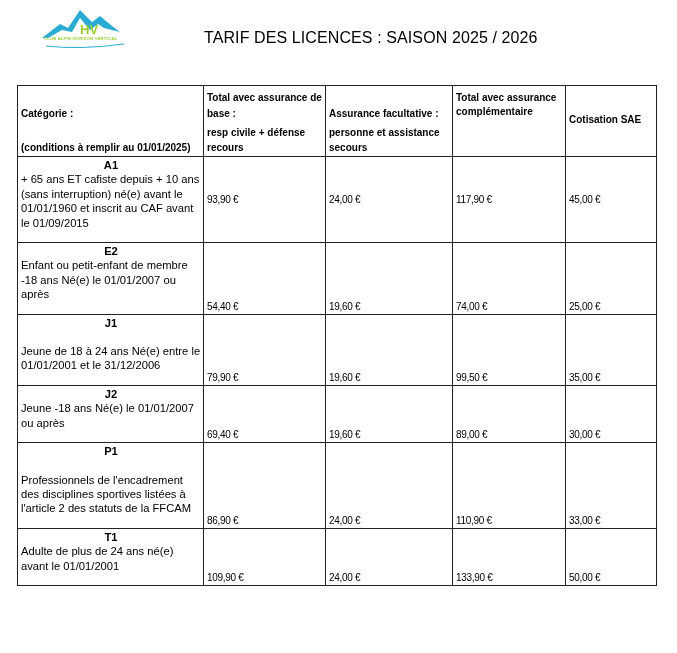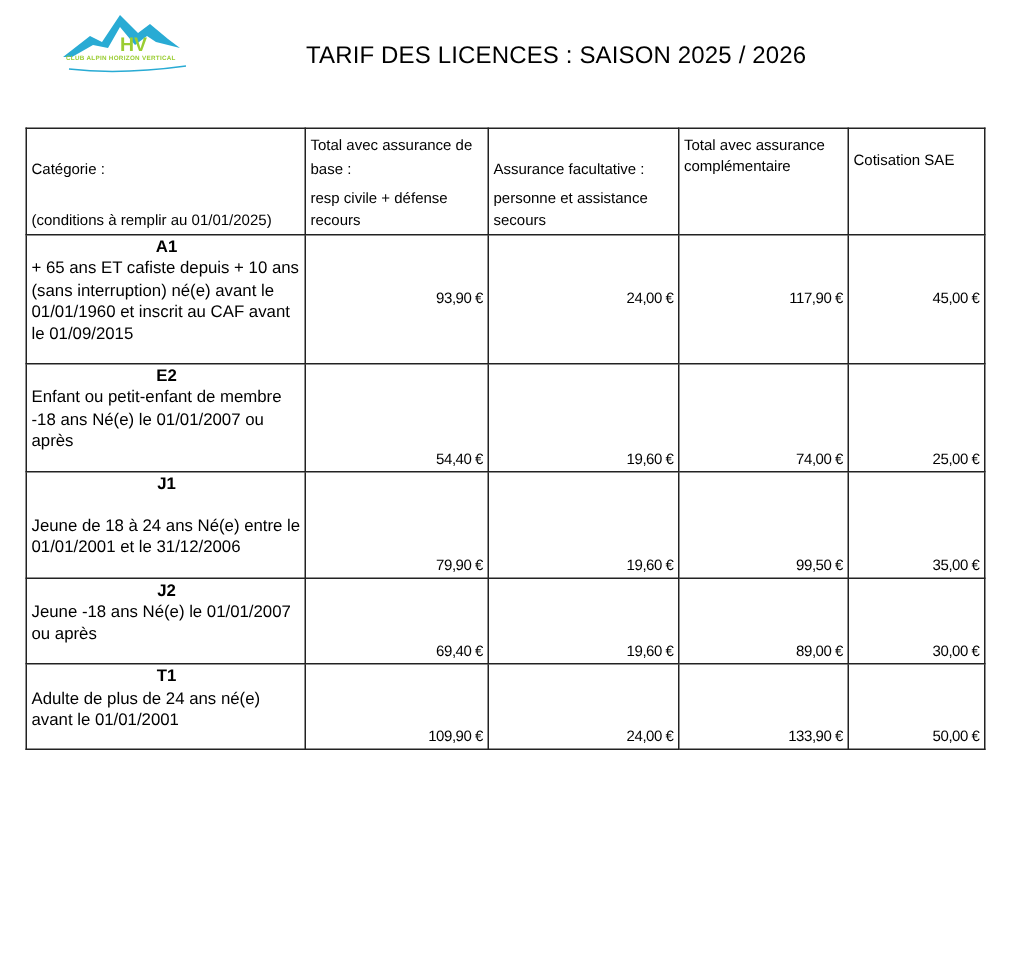--- a/index.html
+++ b/index.html
@@ -3,27 +3,27 @@
 <meta charset="utf-8">
 <style>
   html, body { margin: 0; padding: 0; background: #ffffff; }
   body { width: 677px; height: 653px; position: relative; overflow: hidden; font-family: "Liberation Sans", sans-serif; color: #000; }
   .logo { position: absolute; left: 40px; top: 6px; width: 92px; height: 44px; }
   .logo svg { display: block; }
   .logo-caption { position: absolute; left: 44px; top: 36px; width: 88px; font-size: 4.2px; letter-spacing: 0.2px; color: #9acd32; font-weight: bold; white-space: nowrap; }
   .title { position: absolute; left: 204px; top: 29px; font-size: 16px; font-weight: normal; letter-spacing: 0.1px; white-space: nowrap; }
   table { position: absolute; left: 17px; top: 85px; width: 639px; border-collapse: collapse; table-layout: fixed; }
   td, th { border: 1.5px solid #222; padding: 0 3px; vertical-align: top; }
-  th { font-family: "Liberation Sans", sans-serif; font-size: 10px; font-weight: normal; text-align: left; position: relative; }
+  th { font-family: "Liberation Sans", sans-serif; font-size: 10px; font-weight: bold; text-align: left; position: relative; }
   .h-inner { position: relative; height: 69px; }
   .h-line { position: absolute; left: 0; white-space: nowrap; line-height: 12px; }
   td.cat { font-size: 11.2px; line-height: 14.4px; padding: 1px 2px 12px 3px; }
   .cat-code { font-weight: bold; text-align: center; display: block; }
   .cat-desc { display: block; }
-  td.amt { font-family: "Liberation Sans", sans-serif; font-size: 10px; text-align: right; padding-right: 3px; letter-spacing: -0.3px; }
+  td.amt { font-family: "Liberation Sans", sans-serif; font-size: 10px; text-align: left; padding-right: 3px; letter-spacing: -0.3px; }
   td.mid { vertical-align: middle; }
   td.bot { vertical-align: bottom; padding-bottom: 2px; }
 </style>
 </head>
 <body>
 
 <div class="logo">
   <svg width="92" height="44" viewBox="0 0 92 44">
     <path d="M2 32 L20 18 L28 22 L40 4 L52 16 L60 10 L72 20 L80 26 L64 22 L58 18 L50 24 L40 12 L32 26 L22 24 L8 32 Z" fill="#29abd4"></path>
     <text x="40" y="28" font-family="Liberation Sans, sans-serif" font-size="13" font-weight="bold" fill="#9acd32">HV</text>
@@ -66,21 +66,21 @@
         </div>
       </th>
       <th>
         <div class="h-inner">
           <span class="h-line" style="top:6px">Total avec assurance</span>
           <span class="h-line" style="top:20px">complémentaire</span>
         </div>
       </th>
       <th>
         <div class="h-inner">
-          <span class="h-line" style="top:16px">Cotisation SAE</span>
+          <span class="h-line" style="top:28px">Cotisation SAE</span>
         </div>
       </th>
     </tr>
   </thead>
   <tbody>
     <tr style="height:73px">
       <td class="cat">
           <span class="cat-code">A1</span>
           <span class="cat-desc">+ 65 ans ET cafiste depuis + 10 ans (sans interruption) né(e) avant le 01/01/1960 et inscrit au CAF avant le 01/09/2015</span>
         </td>
@@ -112,20 +112,30 @@
     <tr style="height:44px">
       <td class="cat">
           <span class="cat-code">J2</span>
           <span class="cat-desc">Jeune -18 ans Né(e) le 01/01/2007 ou après</span>
         </td>
       <td class="amt bot">69,40 €</td>
       <td class="amt bot">19,60 €</td>
       <td class="amt bot">89,00 €</td>
       <td class="amt bot">30,00 €</td>
     </tr>
+    <tr style="height:76px">
+      <td class="cat">
+          <span class="cat-code" style="margin-bottom:14px">P1</span>
+          <span class="cat-desc">Professionnels de l'encadrement des disciplines sportives listées à l'article 2 des statuts de la FFCAM</span>
+        </td>
+      <td class="amt bot">86,90 €</td>
+      <td class="amt bot">24,00 €</td>
+      <td class="amt bot">110,90 €</td>
+      <td class="amt bot">33,00 €</td>
+    </tr>
     <tr style="height:44px">
       <td class="cat">
           <span class="cat-code">T1</span>
           <span class="cat-desc">Adulte de plus de 24 ans né(e) avant le 01/01/2001</span>
         </td>
       <td class="amt bot">109,90 €</td>
       <td class="amt bot">24,00 €</td>
       <td class="amt bot">133,90 €</td>
       <td class="amt bot">50,00 €</td>
     </tr>

